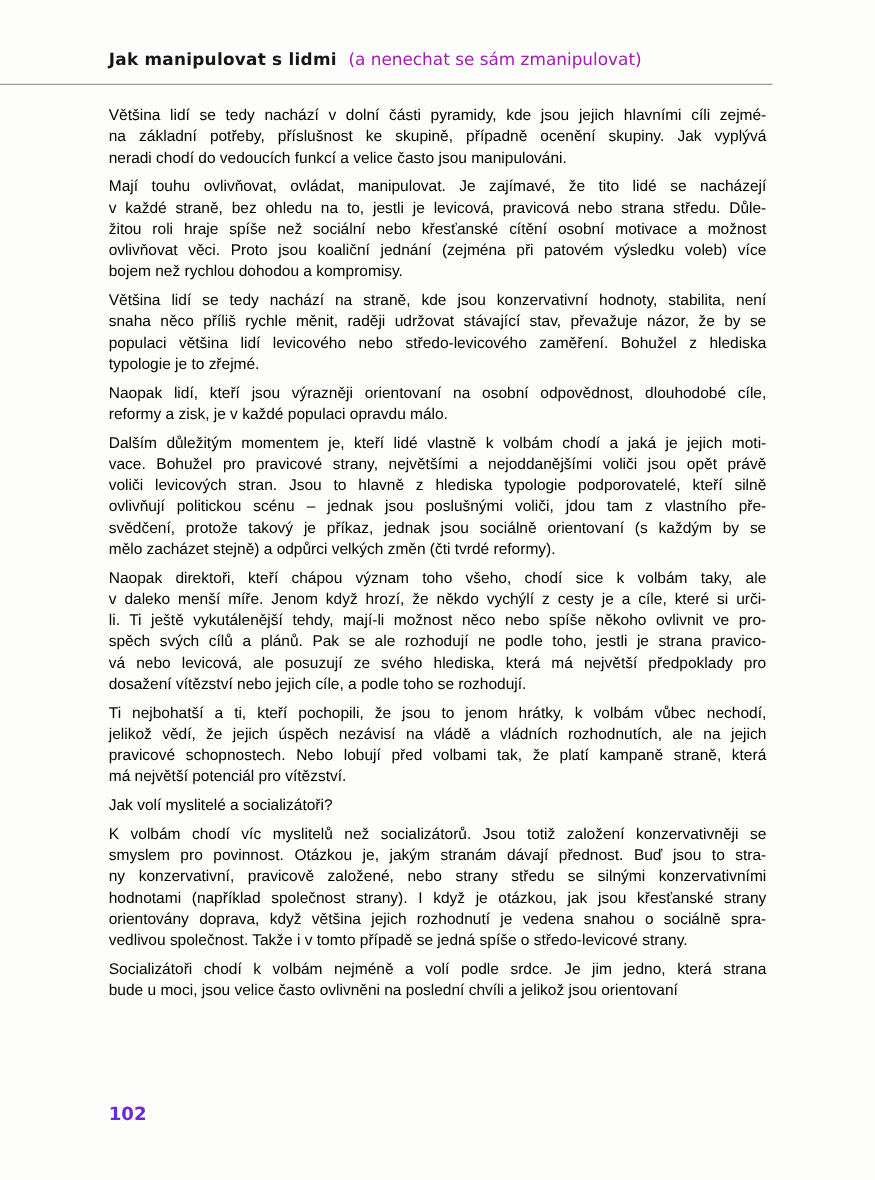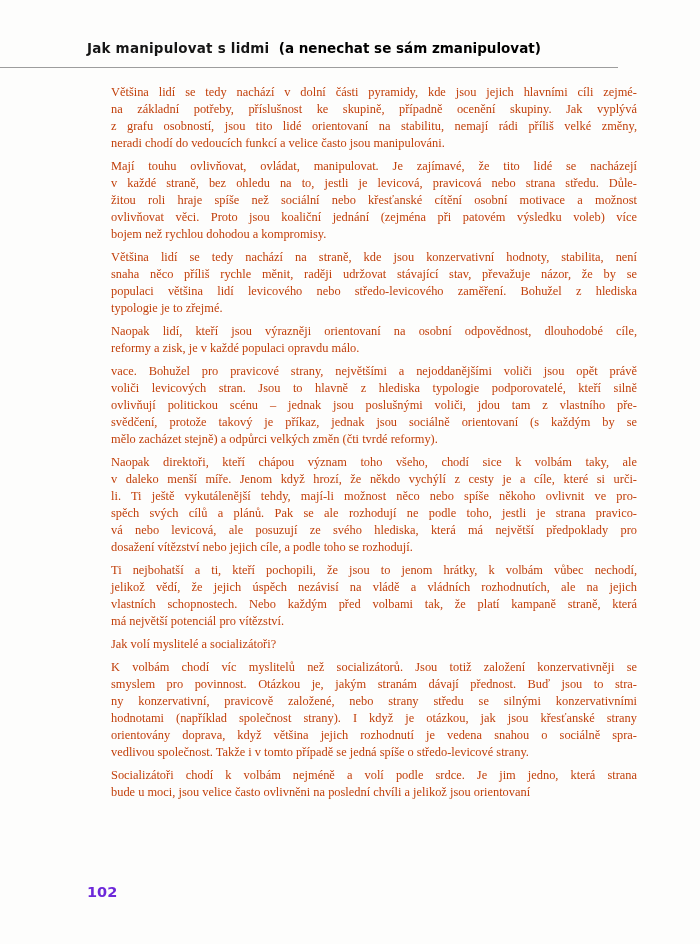--- a/index.html
+++ b/index.html
@@ -15,39 +15,38 @@
     left: 87px;
     top: 39px;
     width: 560px;
     font-family: "DejaVu Sans", sans-serif;
     font-size: 13.5px;
     line-height: 18px;
     color: #161616;
     white-space: nowrap;
   }
   .title-bold { font-weight: bold; letter-spacing: 0.2px; text-align: right; }
-  .title-regular { font-weight: bold; margin-left: 5px; color: #000000; }
+  .title-regular { font-weight: normal; margin-left: 5px; color: #a21caf; }
   .header-rule {
     position: absolute;
     left: 0;
     top: 67px;
     width: 618px;
     height: 1px;
     background: #9d9d9d;
   }
   .body-text {
     position: absolute;
     left: 87px;
     top: 84px;
     width: 526px;
-    font-family: Liberation Serif, serif;
+    font-family: Liberation Sans, sans-serif;
     font-size: 12.4px;
     line-height: 17px;
-    color: #c2410c;
-    margin-left: 24px;
+    color: #000000;
   }
   .para { margin: 0 0 6px 0; }
   .line {
     height: 17px;
     overflow: visible;
     text-align: justify;
     text-align-last: justify;
   }
   .line.last {
     text-align: right;
@@ -72,59 +71,59 @@
     <span class="title-bold">Jak manipulovat s lidmi</span>
     <span class="title-regular">(a nenechat se sám zmanipulovat)</span>
   </div>
 
   <div class="header-rule"></div>
 
   <div class="body-text">
       <div class="para">
         <div class="line">Většina lidí se tedy nachází v dolní části pyramidy, kde jsou jejich hlavními cíli zejmé-</div>
         <div class="line">na základní potřeby, příslušnost ke skupině, případně ocenění skupiny. Jak vyplývá</div>
-        <div class="line">z grafu osobností, jsou tito lidé orientovaní na stabilitu, nemají rádi příliš velké změny,</div>
         <div class="line last">neradi chodí do vedoucích funkcí a velice často jsou manipulováni.</div>
       </div>
       <div class="para">
         <div class="line">Mají touhu ovlivňovat, ovládat, manipulovat. Je zajímavé, že tito lidé se nacházejí</div>
         <div class="line">v každé straně, bez ohledu na to, jestli je levicová, pravicová nebo strana středu. Důle-</div>
         <div class="line">žitou roli hraje spíše než sociální nebo křesťanské cítění osobní motivace a možnost</div>
         <div class="line">ovlivňovat věci. Proto jsou koaliční jednání (zejména při patovém výsledku voleb) více</div>
         <div class="line last">bojem než rychlou dohodou a kompromisy.</div>
       </div>
       <div class="para">
         <div class="line">Většina lidí se tedy nachází na straně, kde jsou konzervativní hodnoty, stabilita, není</div>
         <div class="line">snaha něco příliš rychle měnit, raději udržovat stávající stav, převažuje názor, že by se</div>
         <div class="line">populaci většina lidí levicového nebo středo-levicového zaměření. Bohužel z hlediska</div>
         <div class="line last">typologie je to zřejmé.</div>
       </div>
       <div class="para">
         <div class="line">Naopak lidí, kteří jsou výrazněji orientovaní na osobní odpovědnost, dlouhodobé cíle,</div>
         <div class="line last">reformy a zisk, je v každé populaci opravdu málo.</div>
       </div>
       <div class="para">
+        <div class="line">Dalším důležitým momentem je, kteří lidé vlastně k volbám chodí a jaká je jejich moti-</div>
         <div class="line">vace. Bohužel pro pravicové strany, největšími a nejoddanějšími voliči jsou opět právě</div>
         <div class="line">voliči levicových stran. Jsou to hlavně z hlediska typologie podporovatelé, kteří silně</div>
         <div class="line">ovlivňují politickou scénu – jednak jsou poslušnými voliči, jdou tam z vlastního pře-</div>
         <div class="line">svědčení, protože takový je příkaz, jednak jsou sociálně orientovaní (s každým by se</div>
         <div class="line last">mělo zacházet stejně) a odpůrci velkých změn (čti tvrdé reformy).</div>
       </div>
       <div class="para">
         <div class="line">Naopak direktoři, kteří chápou význam toho všeho, chodí sice k volbám taky, ale</div>
         <div class="line">v daleko menší míře. Jenom když hrozí, že někdo vychýlí z cesty je a cíle, které si urči-</div>
         <div class="line">li. Ti ještě vykutálenější tehdy, mají-li možnost něco nebo spíše někoho ovlivnit ve pro-</div>
         <div class="line">spěch svých cílů a plánů. Pak se ale rozhodují ne podle toho, jestli je strana pravico-</div>
         <div class="line">vá nebo levicová, ale posuzují ze svého hlediska, která má největší předpoklady pro</div>
         <div class="line last">dosažení vítězství nebo jejich cíle, a podle toho se rozhodují.</div>
       </div>
       <div class="para">
         <div class="line">Ti nejbohatší a ti, kteří pochopili, že jsou to jenom hrátky, k volbám vůbec nechodí,</div>
         <div class="line">jelikož vědí, že jejich úspěch nezávisí na vládě a vládních rozhodnutích, ale na jejich</div>
-        <div class="line">vlastních schopnostech. Nebo každým před volbami tak, že platí kampaně straně, která</div>
+        <div class="line">pravicové schopnostech. Nebo lobují před volbami tak, že platí kampaně straně, která</div>
         <div class="line last">má největší potenciál pro vítězství.</div>
       </div>
       <div class="para">
         <div class="line last">Jak volí myslitelé a socializátoři?</div>
       </div>
       <div class="para">
         <div class="line">K volbám chodí víc myslitelů než socializátorů. Jsou totiž založení konzervativněji se</div>
         <div class="line">smyslem pro povinnost. Otázkou je, jakým stranám dávají přednost. Buď jsou to stra-</div>
         <div class="line">ny konzervativní, pravicově založené, nebo strany středu se silnými konzervativními</div>
         <div class="line">hodnotami (například společnost strany). I když je otázkou, jak jsou křesťanské strany</div>

